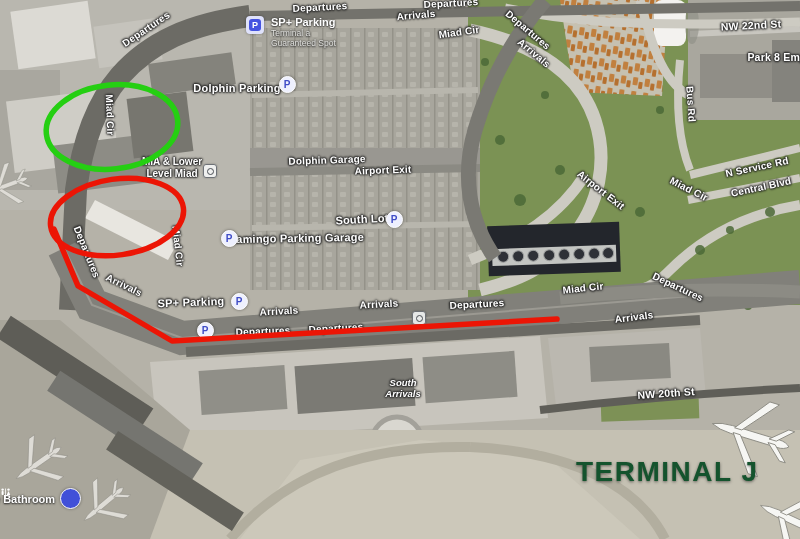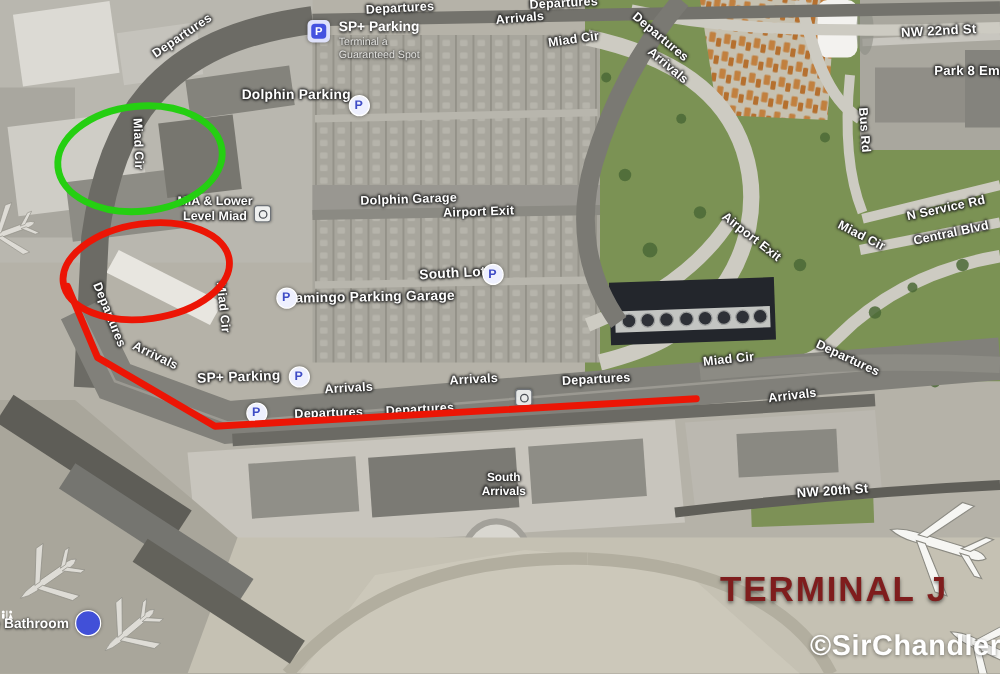--- a/index.html
+++ b/index.html
@@ -35,30 +35,30 @@
     font-weight:bold;font-size:9px;line-height:12px;text-align:center;}
   .ad-title{font-weight:bold;font-size:11px;color:#fff;
     text-shadow:0 0 2px rgba(35,35,35,.95),0 1px 2px rgba(35,35,35,.9);}
   .ad-sub{font-size:8.5px;color:#e3e3e0;line-height:1.2;
     text-shadow:0 0 2px rgba(35,35,35,.95),0 1px 2px rgba(35,35,35,.9);}
 
   .two-line{position:absolute;text-align:center;transform:translate(-50%,-50%);}
   .two-line div{color:#fff;font-weight:bold;font-size:10px;line-height:1.2;
     text-shadow:-1px 0 2px rgba(35,35,35,.95),1px 0 2px rgba(35,35,35,.95),
                 0 -1px 2px rgba(35,35,35,.95),0 1px 2px rgba(35,35,35,.95);}
-  .two-line.sm div{font-size:9.5px;font-weight:bold;}
+  .two-line.sm div{font-size:9.5px;font-weight:bold;font-style:italic;}
 
   .bath-block{position:absolute;left:0;top:488px;display:flex;align-items:center;gap:5px;}
   .bath-label{color:#fff;font-weight:bold;font-size:11px;margin-left:-6px;
     text-shadow:0 0 2px rgba(35,35,35,.95),0 1px 2px rgba(35,35,35,.9);}
   .bath-icon{width:19px;height:19px;border-radius:50%;background:#4150d8;
     border:1.5px solid #fff;box-shadow:0 0 3px rgba(0,0,0,.4);
     display:flex;align-items:center;justify-content:center;}
 
-  .terminal-title{position:absolute;left:576px;top:456px;color:#7f1d1d;
+  .terminal-title{position:absolute;left:576px;top:456px;color:#14532d;
     font-weight:bold;font-size:28px;letter-spacing:1.5px;
     text-shadow:0 1px 3px rgba(0,0,0,.5);}
   .credit{position:absolute;left:648px;top:503px;color:#fff;
     font-weight:bold;font-size:23px;letter-spacing:.5px;
     text-shadow:0 1px 3px rgba(0,0,0,.45);}
 </style>
 </head>
 <body>
 
 <div id="stage">
@@ -241,21 +241,21 @@
   <span class="map-label road" style="left: 320px; top: 7px; transform: translate(-50%, -50%) rotate(-3deg);">Departures</span>
       <span class="map-label road" style="left: 451px; top: 3px; transform: translate(-50%, -50%) rotate(-3deg);">Departures</span>
       <span class="map-label road" style="left: 416px; top: 15px; transform: translate(-50%, -50%) rotate(-5deg);">Arrivals</span>
       <span class="map-label road" style="left: 459px; top: 32px; transform: translate(-50%, -50%) rotate(-8deg);">Miad Cir</span>
       <span class="map-label road" style="left: 528px; top: 30px; transform: translate(-50%, -50%) rotate(40deg);">Departures</span>
       <span class="map-label road" style="left: 534px; top: 53px; transform: translate(-50%, -50%) rotate(40deg);">Arrivals</span>
       <span class="map-label street" style="left: 751px; top: 25px; transform: translate(-50%, -50%) rotate(-3deg);">NW 22nd St</span>
       <span class="map-label street" style="left: 777px; top: 57px; transform: translate(-50%, -50%) rotate(0deg);">Park 8 Emp</span>
       <span class="map-label road" style="left: 146px; top: 29px; transform: translate(-50%, -50%) rotate(-34deg);">Departures</span>
       <span class="map-label road" style="left: 110px; top: 115px; transform: translate(-50%, -50%) rotate(88deg);">Miad Cir</span>
-      <span class="map-label poi" style="left: 237px; top: 76px; transform: translate(-50%, -50%) rotate(0deg);">Dolphin Parking</span>
+      <span class="map-label poi" style="left: 237px; top: 88px; transform: translate(-50%, -50%) rotate(0deg);">Dolphin Parking</span>
       <span class="map-label road" style="left: 327px; top: 160px; transform: translate(-50%, -50%) rotate(-2deg);">Dolphin Garage</span>
       <span class="map-label road" style="left: 383px; top: 170px; transform: translate(-50%, -50%) rotate(-2deg);">Airport Exit</span>
       <span class="map-label road" style="left: 691px; top: 104px; transform: translate(-50%, -50%) rotate(86deg);">Bus Rd</span>
       <span class="map-label road" style="left: 757px; top: 167px; transform: translate(-50%, -50%) rotate(-12deg);">N Service Rd</span>
       <span class="map-label road" style="left: 761px; top: 187px; transform: translate(-50%, -50%) rotate(-12deg);">Central Blvd</span>
       <span class="map-label road" style="left: 601px; top: 190px; transform: translate(-50%, -50%) rotate(38deg);">Airport Exit</span>
       <span class="map-label road" style="left: 689px; top: 189px; transform: translate(-50%, -50%) rotate(27deg);">Miad Cir</span>
       <span class="map-label poi" style="left: 362px; top: 219px; transform: translate(-50%, -50%) rotate(-3deg);">South Lot</span>
       <span class="map-label poi" style="left: 295px; top: 238px; transform: translate(-50%, -50%) rotate(-1deg);">Flamingo Parking Garage</span>
       <span class="map-label road" style="left: 178px; top: 246px; transform: translate(-50%, -50%) rotate(84deg);">Miad Cir</span>
@@ -285,15 +285,14 @@
     </div>
 
   <svg id="anno-svg" width="800" height="539" viewBox="0 0 800 539">
     <ellipse id="green-ellipse" fill="none" stroke-linecap="round" cx="112" cy="127" rx="66" ry="42" transform="rotate(-6 112 127)" stroke="#25cf12" stroke-width="5.5"></ellipse>
     <ellipse id="red-ellipse" fill="none" stroke-linecap="round" cx="117" cy="217" rx="67" ry="38" transform="rotate(-8 117 217)" stroke="#ec1505" stroke-width="5.5"></ellipse>
     <polyline id="red-route" fill="none" stroke-linecap="round" stroke-linejoin="round" points="54,229 78,286 172,341 557,319" stroke="#ec1505" stroke-width="5.5"></polyline>
   </svg>
 
   <div id="overlay-layer">
     <div class="terminal-title">TERMINAL J</div>
-    <div class="credit">©SirChandler</div>
   </div>
 </div>
 
 </body></html>

